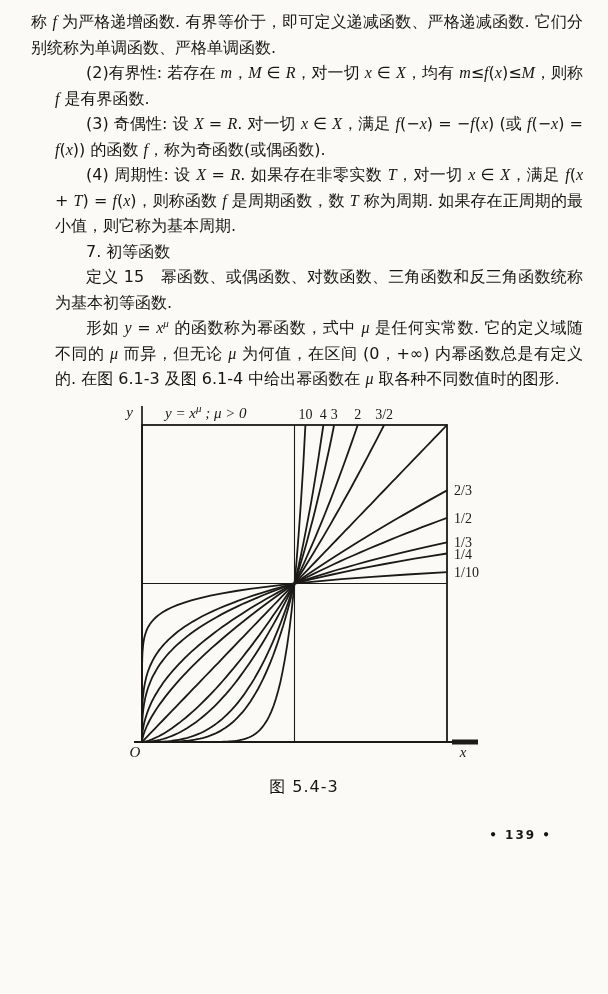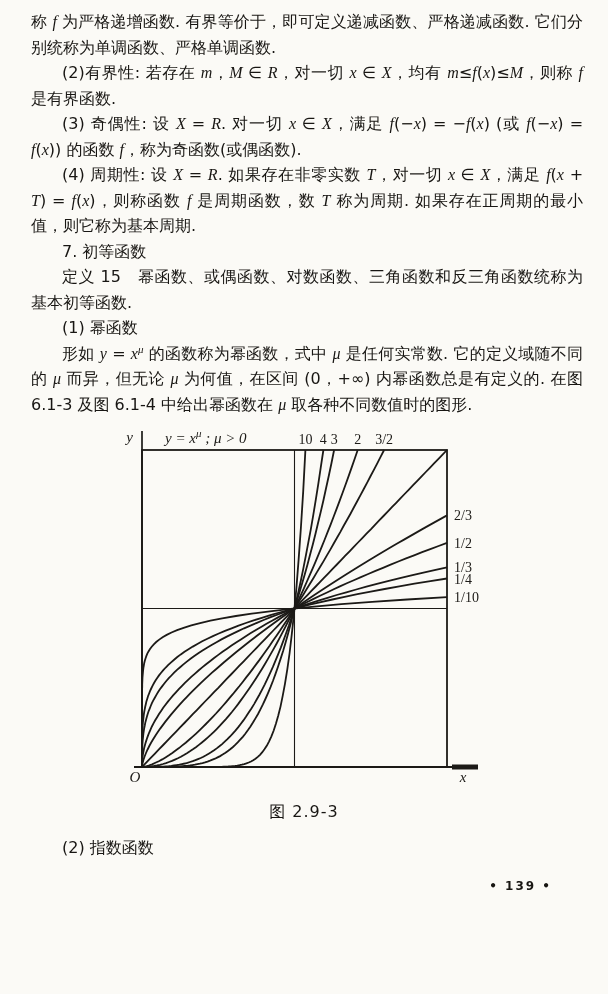--- a/index.html
+++ b/index.html
@@ -5,21 +5,21 @@
   html,body{margin:0;padding:0;}
   body{
     width:608px;height:994px;
     background:#fbfaf6;color:#181613;
     font-family:"DejaVu Sans",sans-serif;
     font-size:16px;line-height:25.5px;
     position:relative;overflow:hidden;
   }
   .text-wrap{padding:9px 25px 0 31px;}
   p.para{margin:0;text-align:justify;}
-  p.ind{text-indent:31px;}
+  p.ind{text-indent:31px;margin-left:24px;}
   .b{font-weight:400;}
   .m{font-family:"Liberation Serif","DejaVu Serif",serif;font-style:italic;}
   sup{font-size:11px;line-height:0;}
   figure{margin:8px 0 0 0;padding:0;}
   svg{display:block;}
   figcaption{
     margin-top:12px;text-align:center;
     font-size:16px;letter-spacing:1px;
   }
   .bottom-text{padding:10px 25px 0 31px;}
@@ -34,21 +34,20 @@
 
 <div class="page">
 
   <div class="text-wrap" id="text-top">
       <p class="para"><span>称 </span><span class="m">f</span><span> 为</span><span class="b">严格递增函数</span><span>. 有界等价于，即可定义</span><span class="b">递减函数</span><span>、</span><span class="b">严格递减函数</span><span>. 它们分别统称为</span><span class="b">单调函数</span><span>、</span><span class="b">严格单调函数</span><span>.</span></p>
       <p class="para ind"><span>(2)有界性: 若存在 </span><span class="m">m</span><span>，</span><span class="m">M</span><span> ∈ </span><span class="b m">R</span><span>，对一切 </span><span class="m">x</span><span> ∈ </span><span class="m">X</span><span>，均有 </span><span class="m">m</span><span>≤</span><span class="m">f</span><span>(</span><span class="m">x</span><span>)≤</span><span class="m">M</span><span>，则称 </span><span class="m">f</span><span> 是</span><span class="b">有界函数</span><span>.</span></p>
       <p class="para ind"><span>(3) 奇偶性: 设 </span><span class="m">X</span><span> = </span><span class="b m">R</span><span>. 对一切 </span><span class="m">x</span><span> ∈ </span><span class="m">X</span><span>，满足 </span><span class="m">f</span><span>(−</span><span class="m">x</span><span>) = −</span><span class="m">f</span><span>(</span><span class="m">x</span><span>) (或 </span><span class="m">f</span><span>(−</span><span class="m">x</span><span>) = </span><span class="m">f</span><span>(</span><span class="m">x</span><span>)) 的函数 </span><span class="m">f</span><span>，称为</span><span class="b">奇函数(或偶函数)</span><span>.</span></p>
       <p class="para ind"><span>(4) 周期性: 设 </span><span class="m">X</span><span> = </span><span class="b m">R</span><span>. 如果存在非零实数 </span><span class="m">T</span><span>，对一切 </span><span class="m">x</span><span> ∈ </span><span class="m">X</span><span>，满足 </span><span class="m">f</span><span>(</span><span class="m">x</span><span> + </span><span class="m">T</span><span>) = </span><span class="m">f</span><span>(</span><span class="m">x</span><span>)，则称函数 </span><span class="m">f</span><span> 是</span><span class="b">周期函数</span><span>，数 </span><span class="m">T</span><span> 称为</span><span class="b">周期</span><span>. 如果存在正周期的最小值，则它称为</span><span class="b">基本周期</span><span>.</span></p>
       <p class="para ind"><span>7. 初等函数</span></p>
       <p class="para ind"><span class="b">定义 15</span><span>　幂函数、或偶函数、对数函数、三角函数和反三角函数统称为</span><span class="b">基本初等函数</span><span>.</span></p>
-      <p class="para ind"><span>(1) 幂函数</span></p>
       <p class="para ind"><span>形如 </span><span class="m">y</span><span> = </span><span class="m">x</span><sup class="m">μ</sup><span> 的函数称为</span><span class="b">幂函数</span><span>，式中 </span><span class="m">μ</span><span> 是任何实常数. 它的定义域随不同的 </span><span class="m">μ</span><span> 而异，但无论 </span><span class="m">μ</span><span> 为何值，在区间 (0，+∞) 内幂函数总是有定义的. 在图 6.1-3 及图 6.1-4 中给出幂函数在 </span><span class="m">μ</span><span> 取各种不同数值时的图形.</span></p>
     </div>
 
   <figure>
     <svg id="plot" width="540" height="362" viewBox="0 0 540 362">
         <line x1="142" y1="6" x2="142" y2="342" stroke="#1c1a17" stroke-width="1.7"></line>
         <line x1="134" y1="342" x2="478" y2="342" stroke="#1c1a17" stroke-width="2.2"></line>
         <line x1="452" y1="342" x2="478" y2="342" stroke="#1c1a17" stroke-width="5"></line>
         <rect x="142" y="25" width="305" height="317" fill="none" stroke="#1c1a17" stroke-width="1.8"></rect>
         <line x1="294.5" y1="25" x2="294.5" y2="342" stroke="#1c1a17" stroke-width="1.1"></line>
@@ -72,22 +71,21 @@
         <text x="454" y="147.30712753001572" fill="#1c1a17" font-size="14" font-family="&quot;Liberation Serif&quot;,&quot;DejaVu Serif&quot;,serif" text-anchor="start" font-style="normal">1/3</text>
         <path d="M142.0,342.0L142.0,339.4L142.0,336.8L142.0,334.1L142.0,331.5L142.0,328.9L142.0,326.3L142.0,323.7L142.0,321.1L142.1,318.4L142.1,315.8L142.2,313.2L142.2,310.6L142.3,308.0L142.4,305.3L142.6,302.7L142.7,300.1L142.9,297.5L143.2,294.9L143.5,292.3L143.8,289.6L144.2,287.0L144.7,284.4L145.2,281.8L145.8,279.2L146.4,276.6L147.2,273.9L148.0,271.3L149.0,268.7L150.0,266.1L151.2,263.5L152.5,260.8L153.9,258.2L155.5,255.6L157.2,253.0L159.0,250.4L161.1,247.8L163.3,245.1L165.7,242.5L168.3,239.9L171.1,237.3L174.1,234.7L177.3,232.0L180.8,229.4L184.5,226.8L188.5,224.2L192.8,221.6L197.4,219.0L202.2,216.3L207.4,213.7L212.9,211.1L218.8,208.5L225.0,205.9L231.6,203.3L238.5,200.6L245.9,198.0L253.6,195.4L261.8,192.8L270.4,190.2L279.5,187.5L289.1,184.9L299.1,182.3L309.7,179.7L320.8,177.1L332.4,174.5L344.6,171.8L357.4,169.2L370.7,166.6L384.7,164.0L399.3,161.4L414.5,158.7L430.4,156.1L447.0,153.5" fill="none" stroke="#1c1a17" stroke-width="1.8"></path>
         <text x="454" y="158.51067227206872" fill="#1c1a17" font-size="14" font-family="&quot;Liberation Serif&quot;,&quot;DejaVu Serif&quot;,serif" text-anchor="start" font-style="normal">1/4</text>
         <path d="M142.0,342.0L142.0,339.6L142.0,337.3L142.0,334.9L142.0,332.6L142.0,330.2L142.0,327.8L142.0,325.5L142.0,323.1L142.0,320.8L142.0,318.4L142.0,316.0L142.0,313.7L142.0,311.3L142.0,309.0L142.0,306.6L142.0,304.2L142.0,301.9L142.0,299.5L142.0,297.2L142.0,294.8L142.0,292.5L142.0,290.1L142.0,287.7L142.0,285.4L142.0,283.0L142.0,280.7L142.0,278.3L142.0,275.9L142.0,273.6L142.0,271.2L142.1,268.9L142.1,266.5L142.1,264.1L142.2,261.8L142.2,259.4L142.3,257.1L142.4,254.7L142.5,252.3L142.7,250.0L142.9,247.6L143.1,245.3L143.4,242.9L143.8,240.5L144.2,238.2L144.8,235.8L145.5,233.5L146.3,231.1L147.3,228.7L148.5,226.4L150.0,224.0L151.7,221.7L153.8,219.3L156.2,217.0L159.2,214.6L162.6,212.2L166.7,209.9L171.5,207.5L177.1,205.2L183.6,202.8L191.3,200.4L200.1,198.1L210.4,195.7L222.2,193.4L235.9,191.0L251.7,188.6L269.8,186.3L290.5,183.9L314.2,181.6L341.3,179.2L372.1,176.8L407.2,174.5L447.0,172.1" fill="none" stroke="#1c1a17" stroke-width="1.8"></path>
         <text x="454" y="177.12390618799753" fill="#1c1a17" font-size="14" font-family="&quot;Liberation Serif&quot;,&quot;DejaVu Serif&quot;,serif" text-anchor="start" font-style="normal">1/10</text>
         <text x="133" y="17" fill="#1c1a17" font-size="15" font-family="&quot;Liberation Serif&quot;,&quot;DejaVu Serif&quot;,serif" text-anchor="end" font-style="italic">y</text>
         <text x="463" y="357" fill="#1c1a17" font-size="15" font-family="&quot;Liberation Serif&quot;,&quot;DejaVu Serif&quot;,serif" text-anchor="middle" font-style="italic">x</text>
         <text x="135" y="357" fill="#1c1a17" font-size="15" font-family="&quot;Liberation Serif&quot;,&quot;DejaVu Serif&quot;,serif" text-anchor="middle" font-style="italic">O</text>
         <text x="165" y="18" fill="#1c1a17" font-size="15" font-style="italic" font-family="&quot;Liberation Serif&quot;,&quot;DejaVu Serif&quot;,serif"><tspan>y = x</tspan><tspan dy="-6" font-size="11">μ</tspan><tspan dy="6"> ; μ &gt; 0</tspan></text>
       </svg>
-    <figcaption>图  2.9-3</figcaption>
+    <figcaption>图  5.4-3</figcaption>
   </figure>
 
   <div class="bottom-text" id="text-bottom">
-      <p class="para ind"><span class="b">(2) 指数函数</span></p>
     </div>
 
   <div class="page-number">• 139 •</div>
 
 </div>
 
 </body></html>

